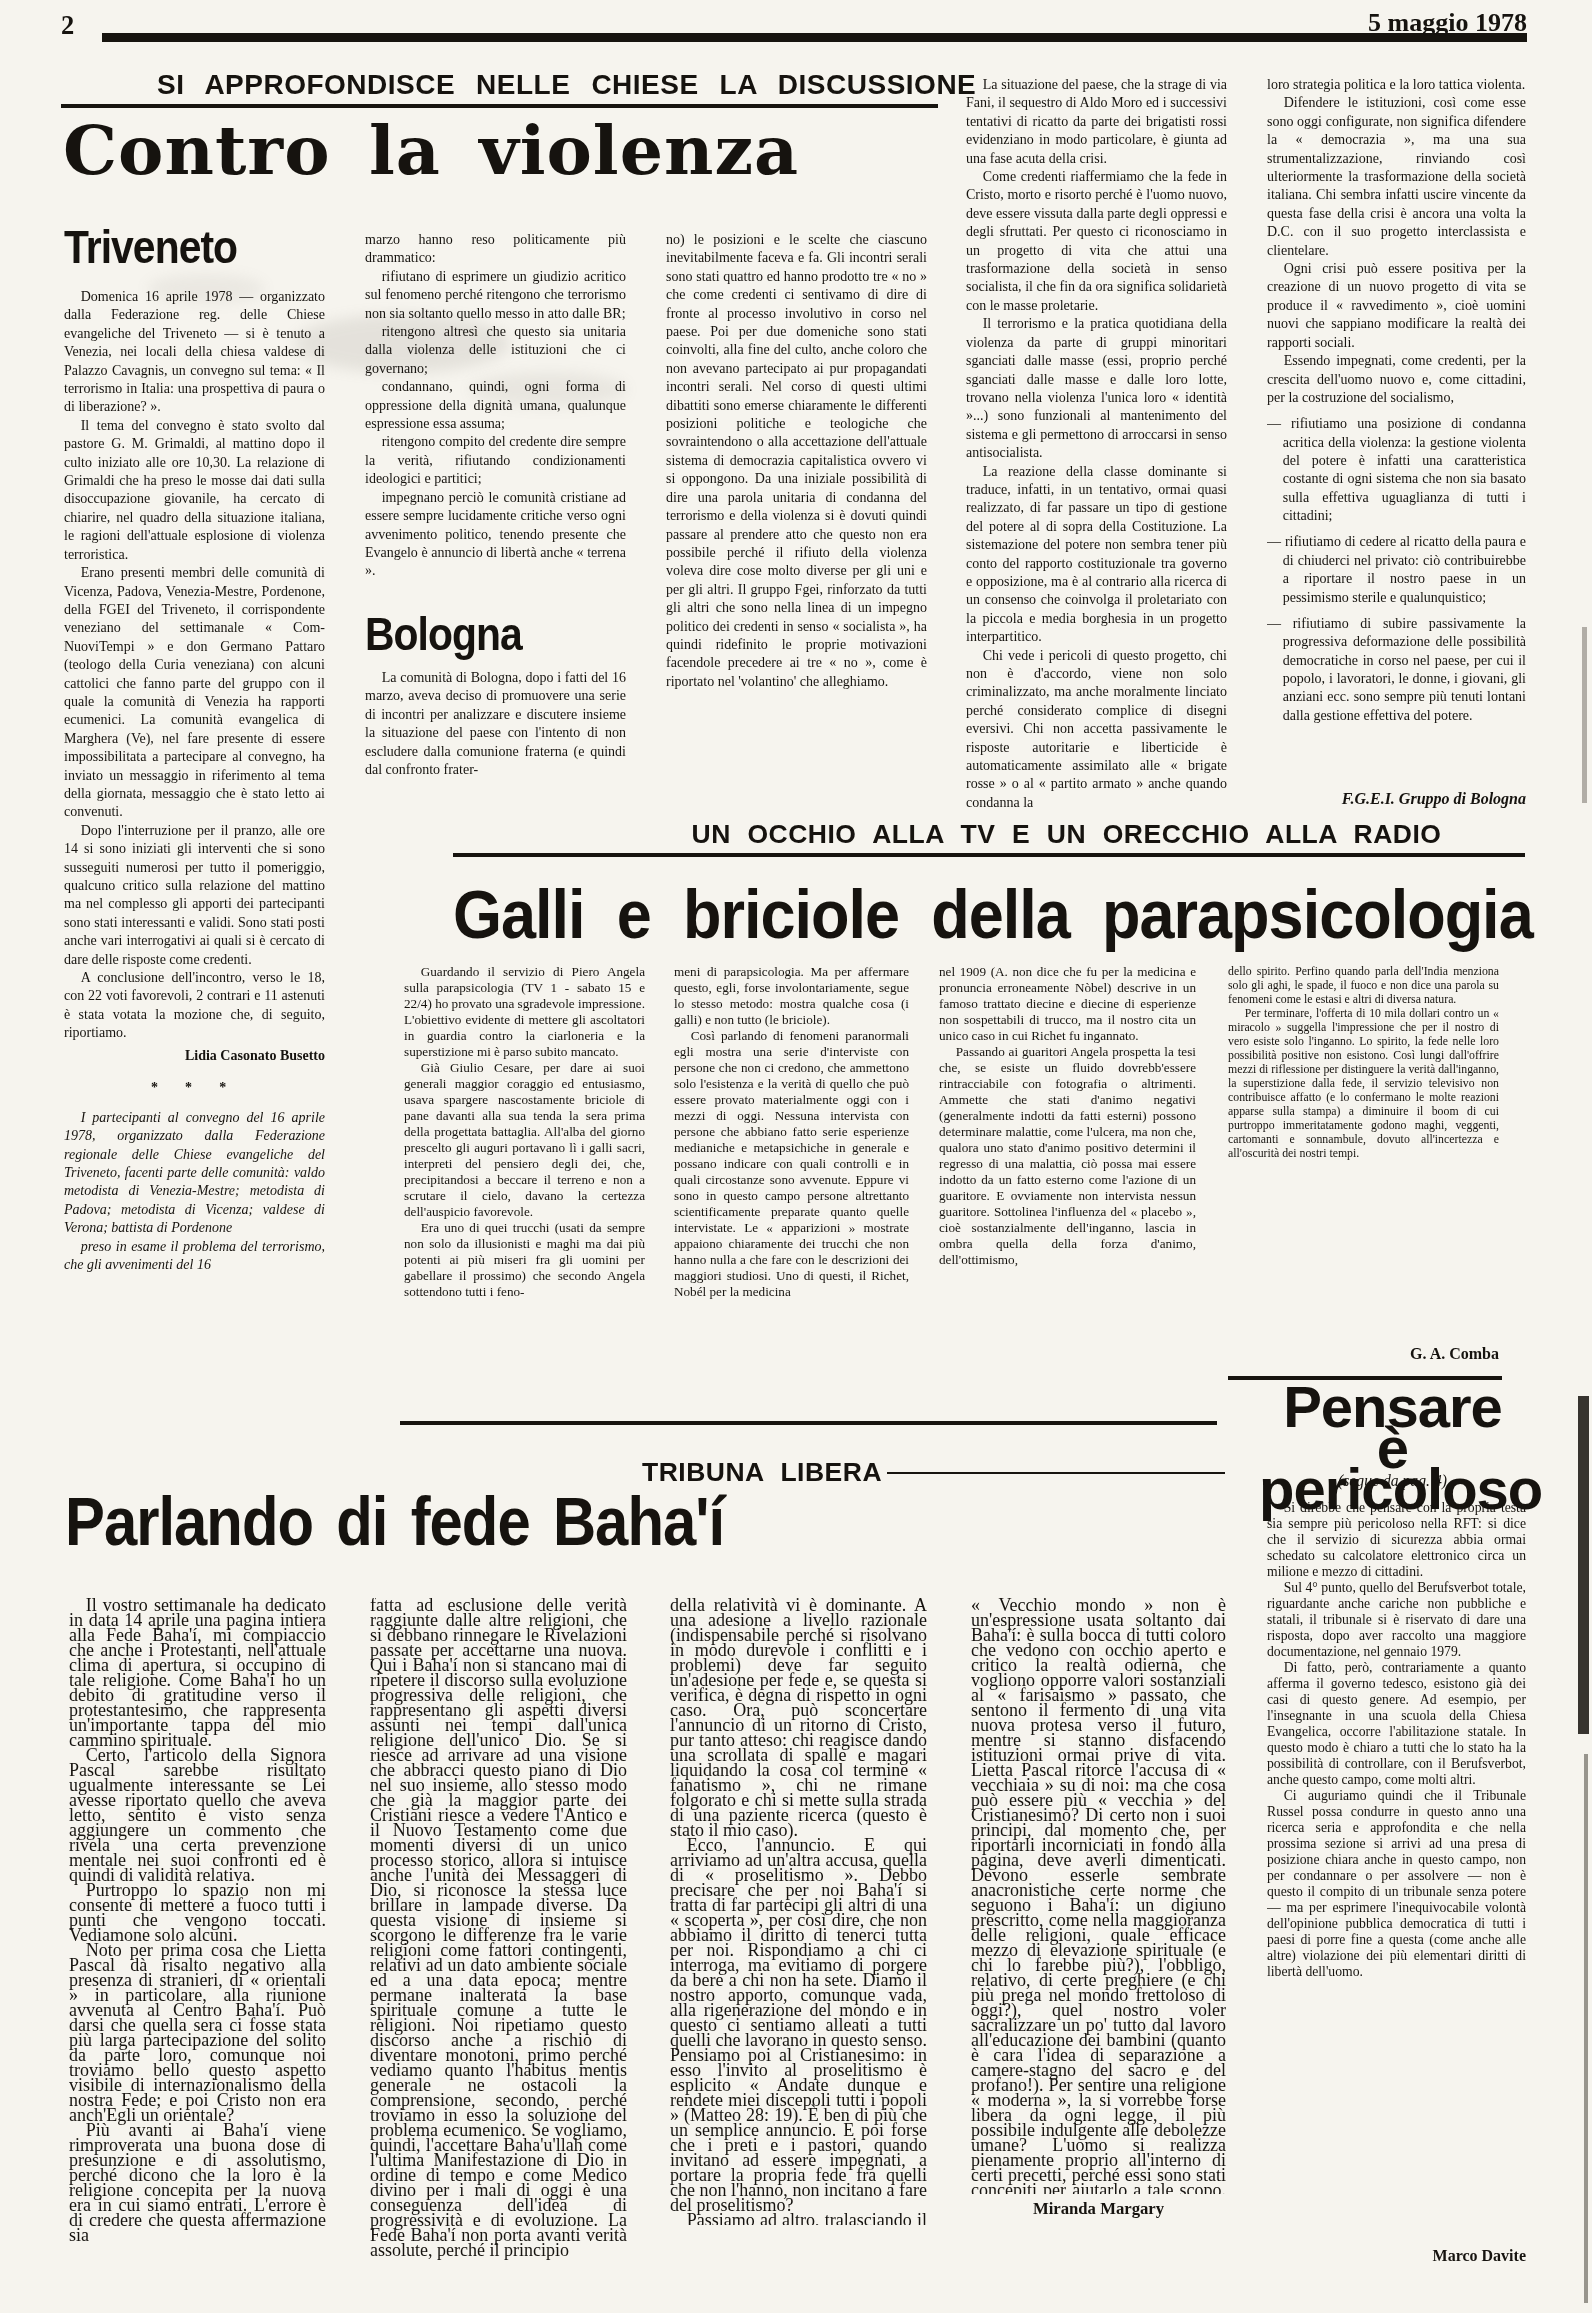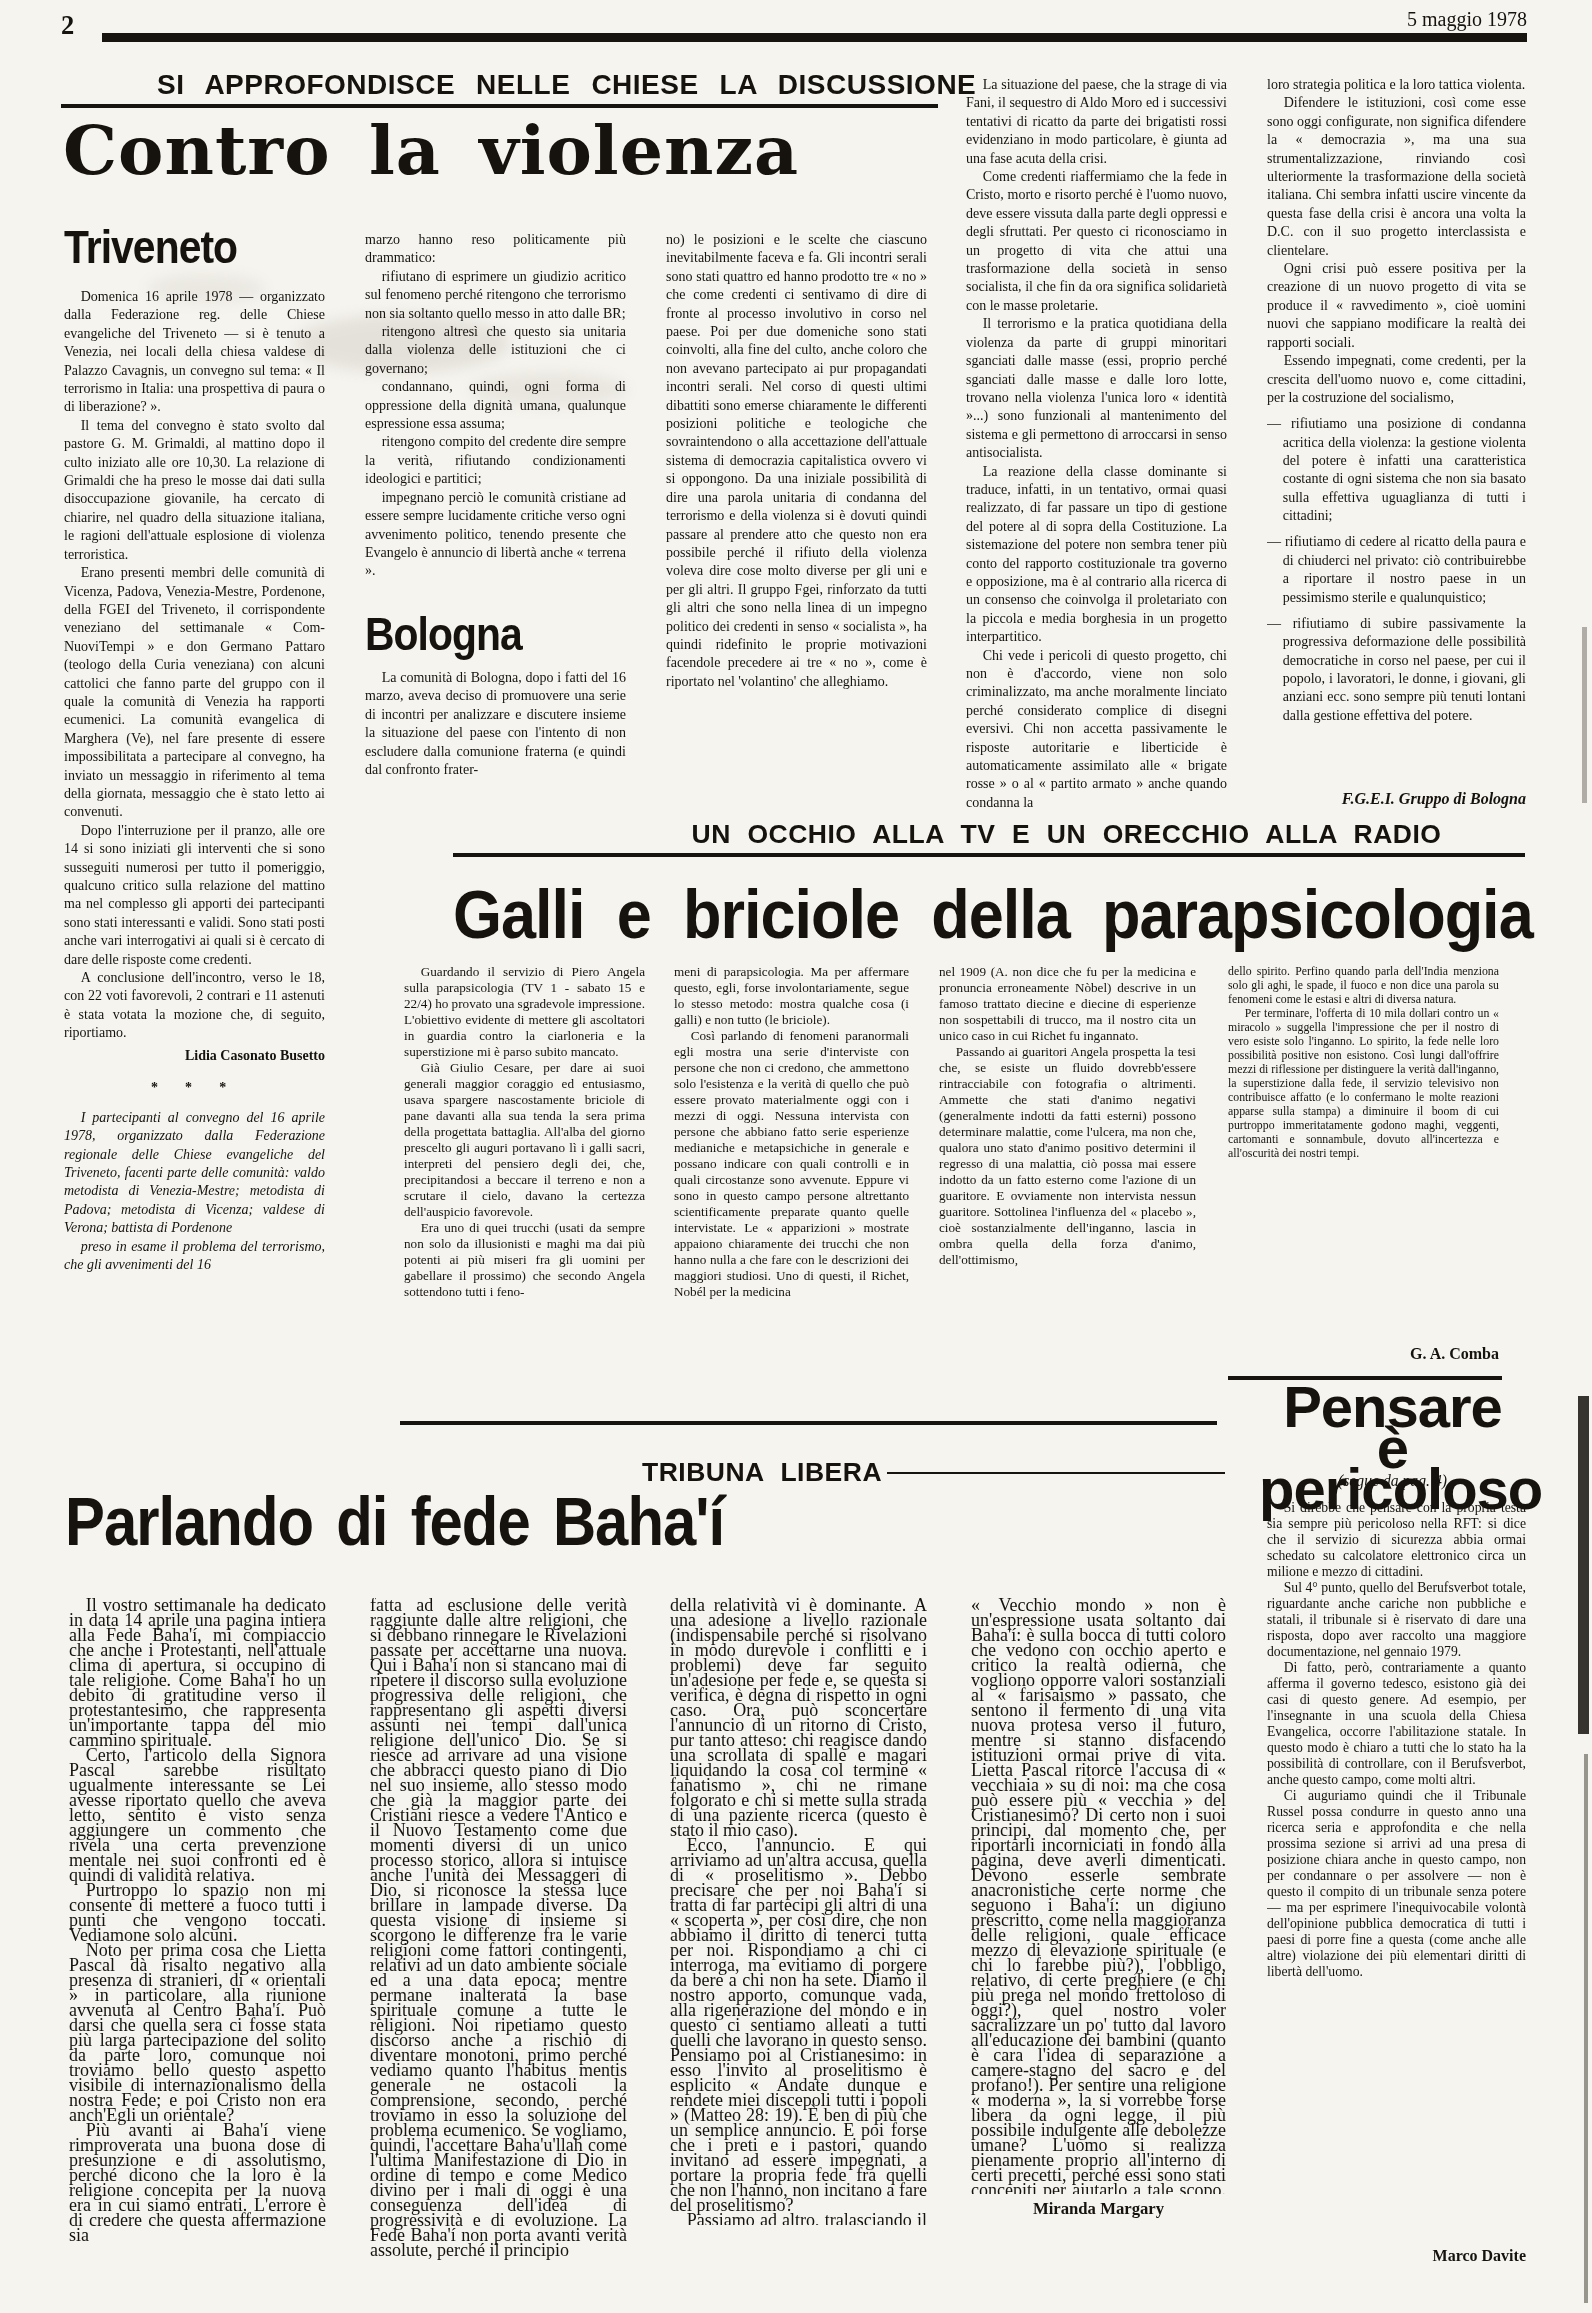--- a/index.html
+++ b/index.html
@@ -19,21 +19,21 @@
   .col p.ital{font-style:italic;}
   .col p.sig{text-align:right;font-weight:700;text-indent:0;margin-top:3.9px;}
   .col p.stars{text-align:center;letter-spacing:11.8px;font-weight:700;margin:13.7px 0 11.8px;}
   .col p.dash{padding-left:15.7px;text-indent:-15.7px;margin-top:7.8px;}
   .art1col{font-size:14px;line-height:18.4px;}
   .gallicol{font-size:13.2px;line-height:16px;}
   .gallicolD{font-size:11.8px;line-height:14px;}
   .bahcol{font-size:18px;line-height:15px;}
   .sidecol{font-size:13.7px;line-height:16px;}
   .pageno{font-size:26.5px;font-weight:700;}
-  .dateline{font-size:20px;font-weight:400;}
+  .dateline{font-size:26px;font-weight:700;}
   .kicker{font-size:28px;font-weight:700;word-spacing:12.7px;letter-spacing:0.5px;white-space:nowrap;}
   .mainhead{font-family:"DejaVu Serif",serif;font-weight:700;font-size:68px;letter-spacing:1px;word-spacing:13.7px;white-space:nowrap;}
   .subhead{font-family:"Liberation Sans",sans-serif;font-weight:700;font-size:43px;letter-spacing:-1px;transform:scale(.95,1.08);transform-origin:left top;white-space:nowrap;}
   .banner{font-family:"Liberation Sans",sans-serif;font-weight:700;font-size:26.5px;word-spacing:8.8px;letter-spacing:0.5px;text-align:center;white-space:nowrap;}
   .gallihead{font-family:"Liberation Sans",sans-serif;font-weight:700;font-size:63px;letter-spacing:-1px;word-spacing:15.7px;text-align:center;transform:scale(1,1.1);transform-origin:center top;white-space:nowrap;}
   .bahhead{font-family:"Liberation Sans",sans-serif;font-weight:700;font-size:61px;letter-spacing:-1px;word-spacing:7.8px;transform:scale(.98,1.12);transform-origin:left top;white-space:nowrap;}
   .sidetitle{font-family:"Liberation Sans",sans-serif;font-weight:700;font-size:58px;line-height:41px;text-align:center;letter-spacing:-1px;}
   .segue{font-style:italic;font-size:15.7px;text-align:center;}
   .byline{font-weight:700;font-size:16px;}
   .smudge{position:absolute;background:#8a857c;border-radius:50%;filter:blur(6.9px);}

